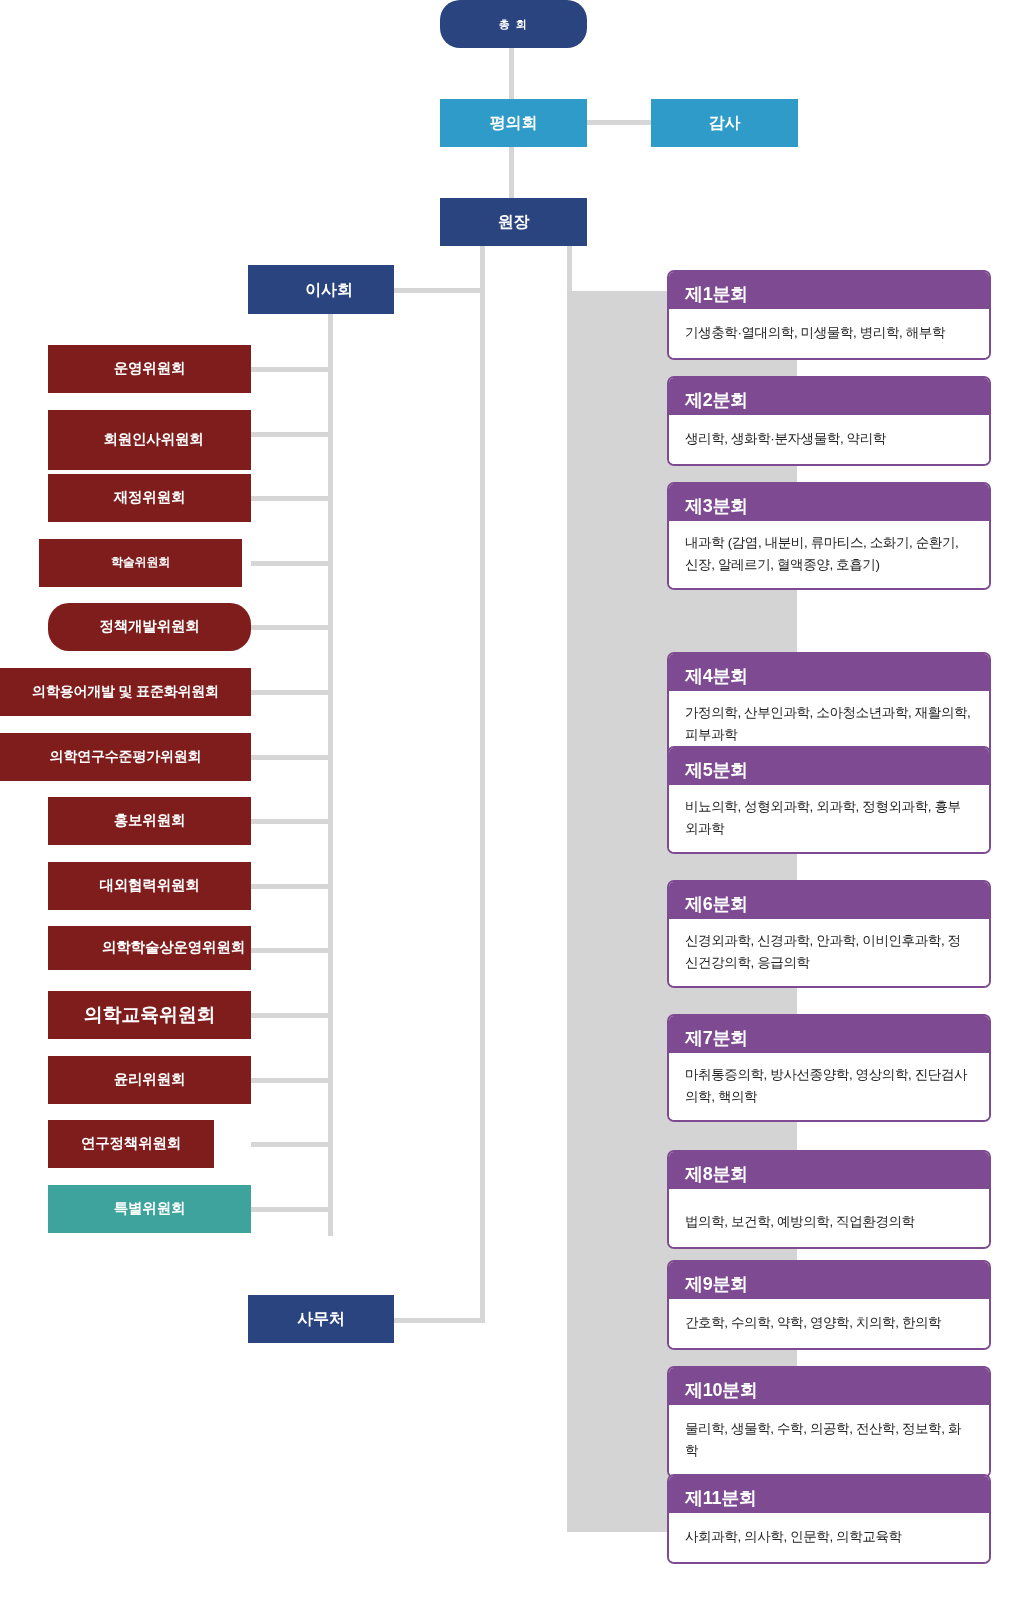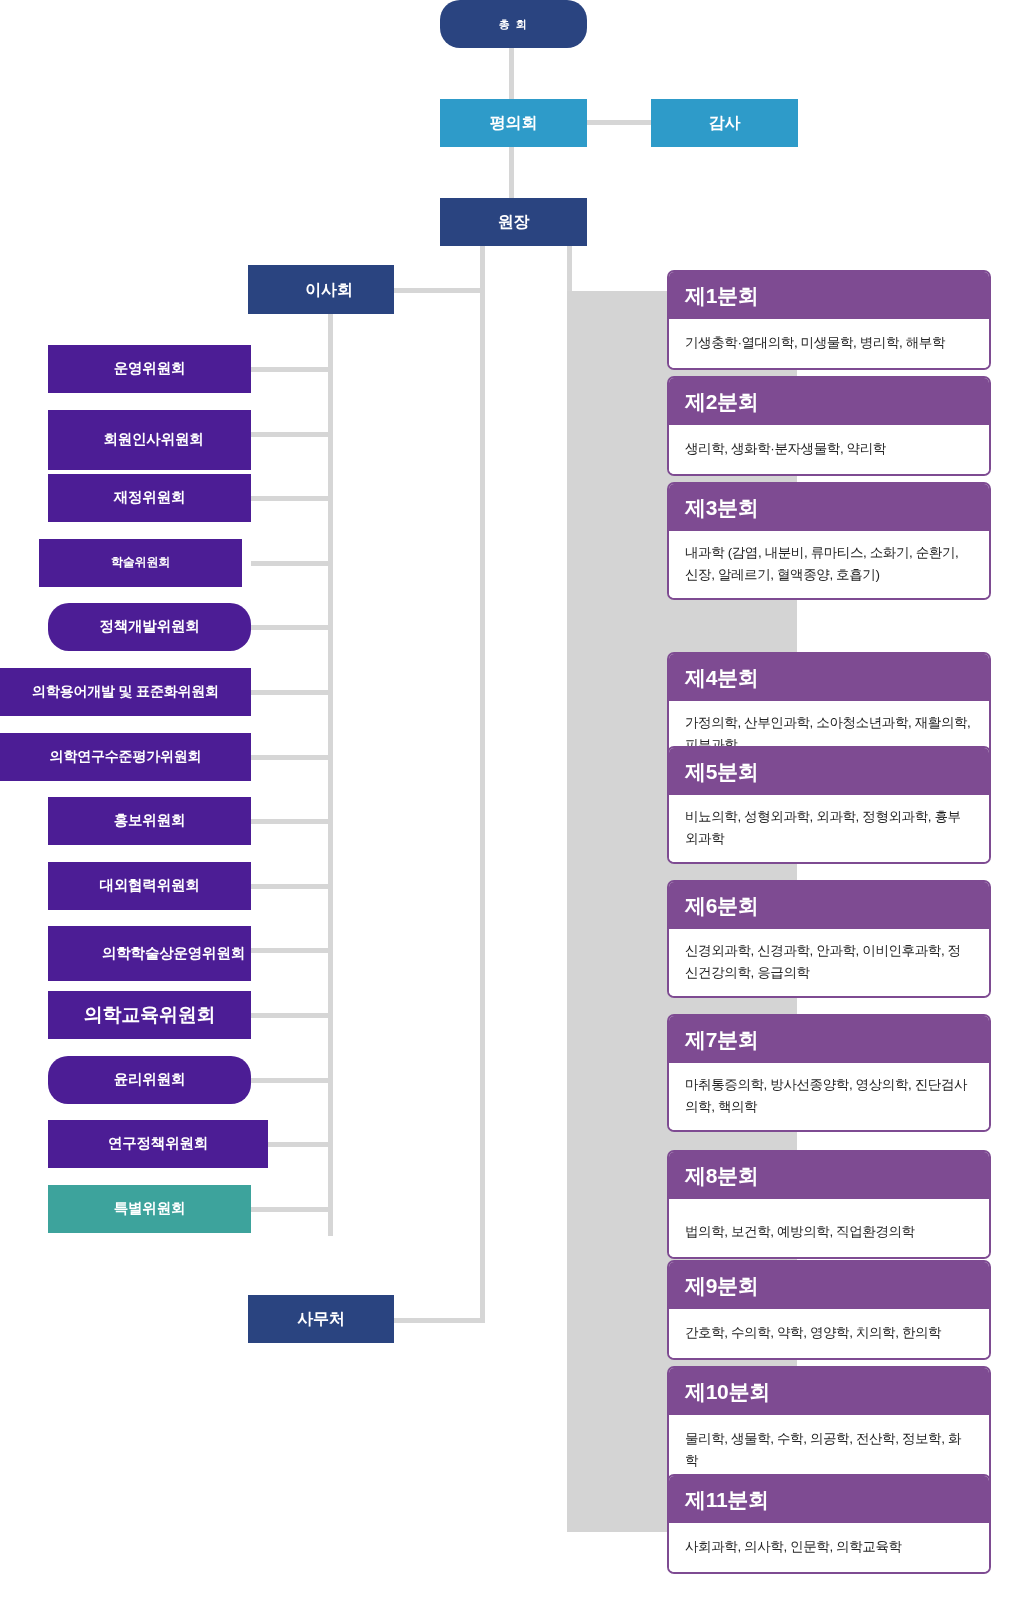--- a/index.html
+++ b/index.html
@@ -24,21 +24,21 @@
     justify-content: center;
     color: #ffffff;
     font-weight: bold;
     letter-spacing: -0.2px;
     text-align: center;
     z-index: 5;
     line-height: 1.1;
   }
   .node.navy   { background: #2a4480; }
   .node.blue   { background: #2e9bc9; }
-  .node.gray   { background: #4c1d95; }
+  .node.gray   { background: #7f1d1d; }
   .node.teal   { background: #3da39c; }
 
   
   .line {
     position: absolute;
     background: #d6d6d6;
     z-index: 1;
   }
   .line.v { width: 5px; }
   .line.h { height: 5px; }
@@ -62,22 +62,22 @@
     background: #ffffff;
     border: 2px solid #7e4b92;
     border-radius: 7px;
     overflow: hidden;
     z-index: 6;
   }
   .division-head {
     background: #7e4b92;
     color: #ffffff;
     font-weight: bold;
-    font-size: 21px;
-    padding: 10px 16px 9px 16px;
+    font-size: 18px;
+    padding: 10px 16px 3px 16px;
     letter-spacing: -0.3px;
   }
   .division-body {
     color: #222222;
     font-size: 13.5px;
     line-height: 1.62;
     padding: 11px 16px 12px 16px;
     letter-spacing: -0.4px;
     background: #ffffff;
   }
@@ -160,33 +160,33 @@
       </div>
       <div class="line h" style="left: 251px; top: 819px; width: 82px;"></div>
       <div class="node gray" style="left: 48px; top: 797px; width: 203px; height: 48px; font-size: 14.5px;">
         <span>홍보위원회</span>
       </div>
       <div class="line h" style="left: 251px; top: 884px; width: 82px;"></div>
       <div class="node gray" style="left: 48px; top: 862px; width: 203px; height: 48px; font-size: 14.5px;">
         <span>대외협력위원회</span>
       </div>
       <div class="line h" style="left: 251px; top: 948px; width: 82px;"></div>
-      <div class="node gray" style="left: 48px; top: 926px; width: 203px; height: 55px; font-size: 14.5px; padding-left: 48px;">
+      <div class="node gray" style="left: 48px; top: 926px; width: 203px; height: 44px; font-size: 14.5px; padding-left: 48px;">
         <span>의학학술상운영위원회</span>
       </div>
       <div class="line h" style="left: 251px; top: 1013px; width: 82px;"></div>
       <div class="node gray" style="left: 48px; top: 991px; width: 203px; height: 48px; font-size: 19px;">
         <span>의학교육위원회</span>
       </div>
       <div class="line h" style="left: 251px; top: 1078px; width: 82px;"></div>
-      <div class="node gray" style="left: 48px; top: 1056px; width: 203px; height: 48px; font-size: 14.5px; border-radius: 20px;">
+      <div class="node gray" style="left: 48px; top: 1056px; width: 203px; height: 48px; font-size: 14.5px;">
         <span>윤리위원회</span>
       </div>
       <div class="line h" style="left: 251px; top: 1142px; width: 82px;"></div>
-      <div class="node gray" style="left: 48px; top: 1120px; width: 220px; height: 48px; font-size: 14.5px;">
+      <div class="node gray" style="left: 48px; top: 1120px; width: 166px; height: 48px; font-size: 14.5px;">
         <span>연구정책위원회</span>
       </div>
       <div class="line h" style="left: 251px; top: 1207px; width: 82px;"></div>
       <div class="node teal" style="left: 48px; top: 1185px; width: 203px; height: 48px; font-size: 14.5px;">
         <span>특별위원회</span>
       </div>
     </div>
 
   <div id="division-layer">
       <div class="division" style="top: 270px;">

